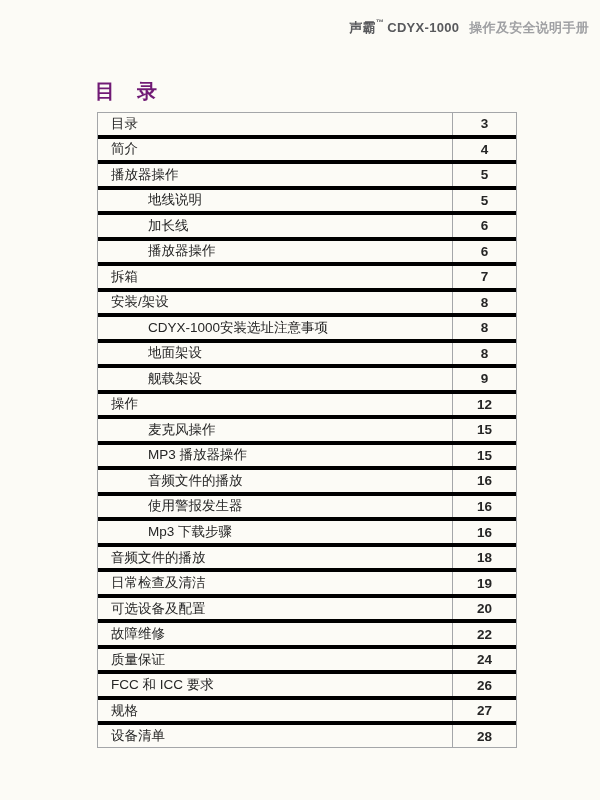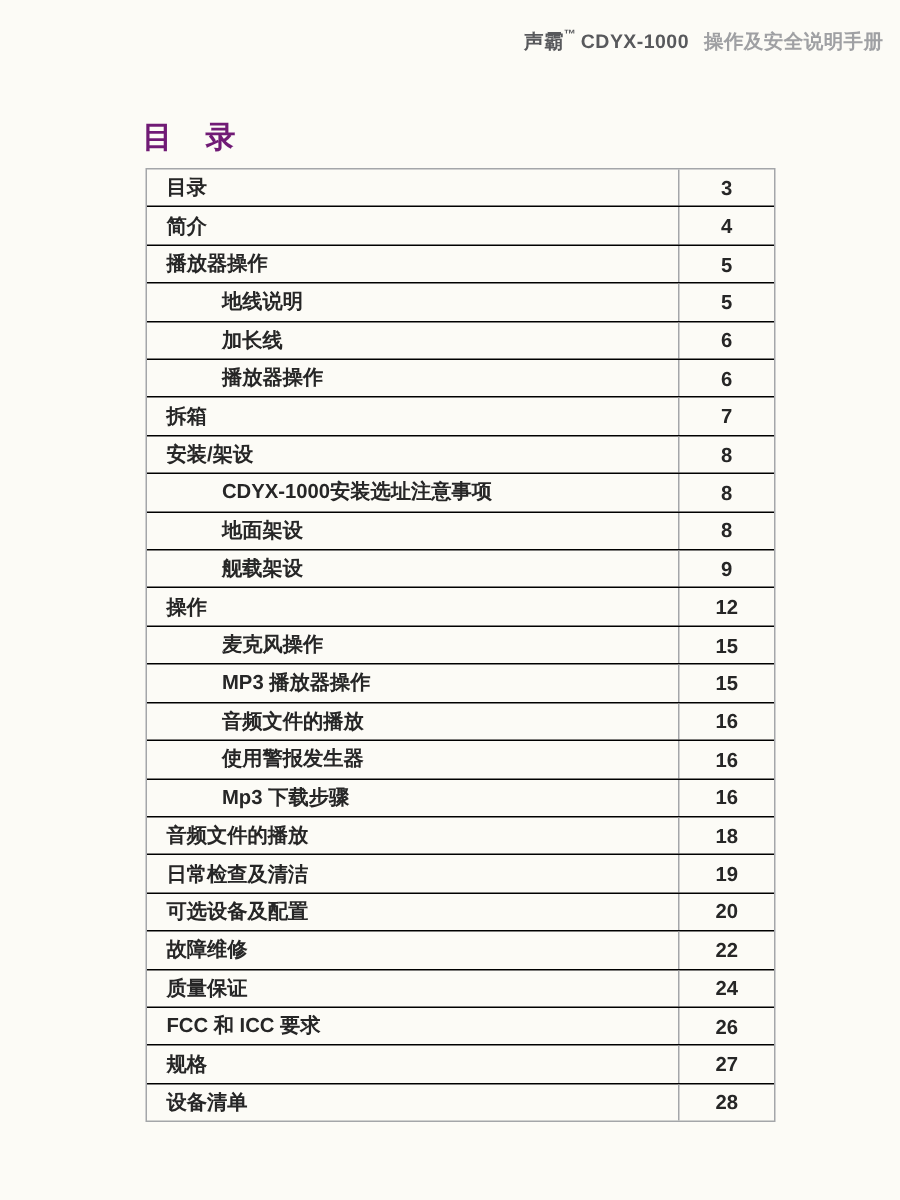--- a/index.html
+++ b/index.html
@@ -54,31 +54,31 @@
     top: 112px;
     width: 420px;
     height: 636px;
     border: 1px solid #a4a6a9;
     display: flex;
     flex-direction: column;
   }
   .toc-row {
     flex: 1 1 0;
     display: flex;
-    border-top: 1px solid #000000;
+    border-top: 4px solid #000000;
     min-height: 0;
   }
   .toc-row:first-child { border-top: none; }
   .toc-label {
     flex: 1;
     display: flex;
     align-items: center;
     padding-left: 13px;
     font-size: 13.5px;
-    font-weight: bold;
+    font-weight: normal;
     color: #262626;
     white-space: nowrap;
     overflow: hidden;
   }
   .toc-row.indent .toc-label { padding-left: 50px; }
   .toc-page {
     width: 64px;
     border-left: 1px solid #a4a6a9;
     display: flex;
     align-items: center;

